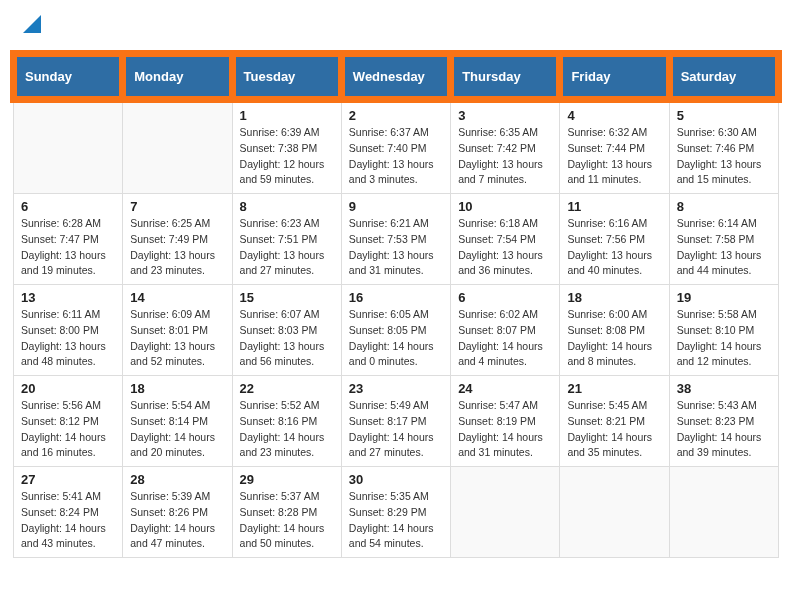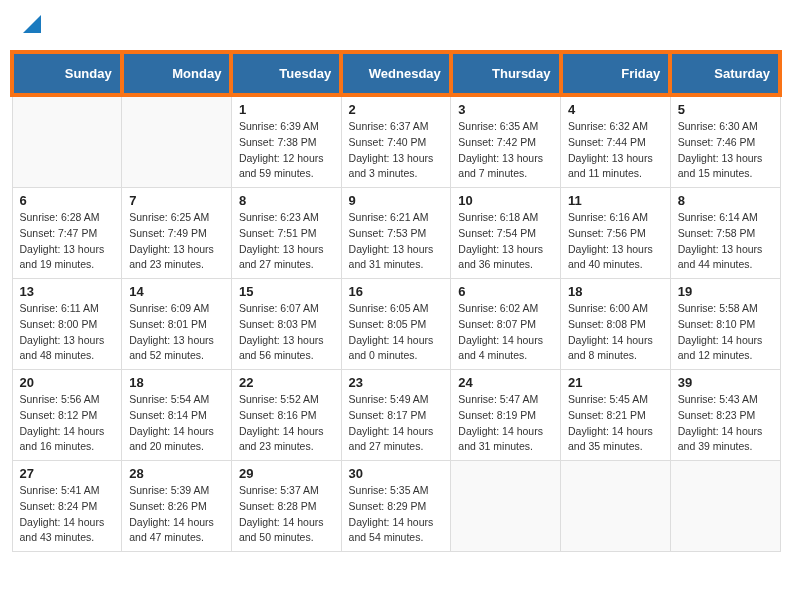--- a/index.html
+++ b/index.html
@@ -45,24 +45,24 @@
       color: #333;
     }
     .calendar {
       width: 100%;
       border-collapse: collapse;
       border: 1px solid #ccc;
     }
     .calendar th {
       background-color: #2e6da4;
       color: #fff;
-      text-align: right;
+      text-align: left;
       padding: 12px 8px;
       font-size: 13px;
-      border: 4px solid #f97316;
+      border: 7px solid #f97316;
     }
     .calendar td {
       vertical-align: top;
       padding: 5px 7px;
       border: 1px solid #ddd;
       font-size: 10.5px;
       color: #333;
       width: 14.28%;
       min-height: 80px;
       background: #fff;
@@ -219,21 +219,21 @@
         </td>
         <td>
           <span class="day-number">24</span>
           <div class="day-info">Sunrise: 5:47 AM<br>Sunset: 8:19 PM<br>Daylight: 14 hours and 31 minutes.</div>
         </td>
         <td>
           <span class="day-number">21</span>
           <div class="day-info">Sunrise: 5:45 AM<br>Sunset: 8:21 PM<br>Daylight: 14 hours and 35 minutes.</div>
         </td>
         <td>
-          <span class="day-number">39</span>
+          <span class="day-number">38</span>
           <div class="day-info">Sunrise: 5:43 AM<br>Sunset: 8:23 PM<br>Daylight: 14 hours and 39 minutes.</div>
         </td>
       </tr>
       <tr>
         <td>
           <span class="day-number">27</span>
           <div class="day-info">Sunrise: 5:41 AM<br>Sunset: 8:24 PM<br>Daylight: 14 hours and 43 minutes.</div>
         </td>
         <td>
           <span class="day-number">28</span>

